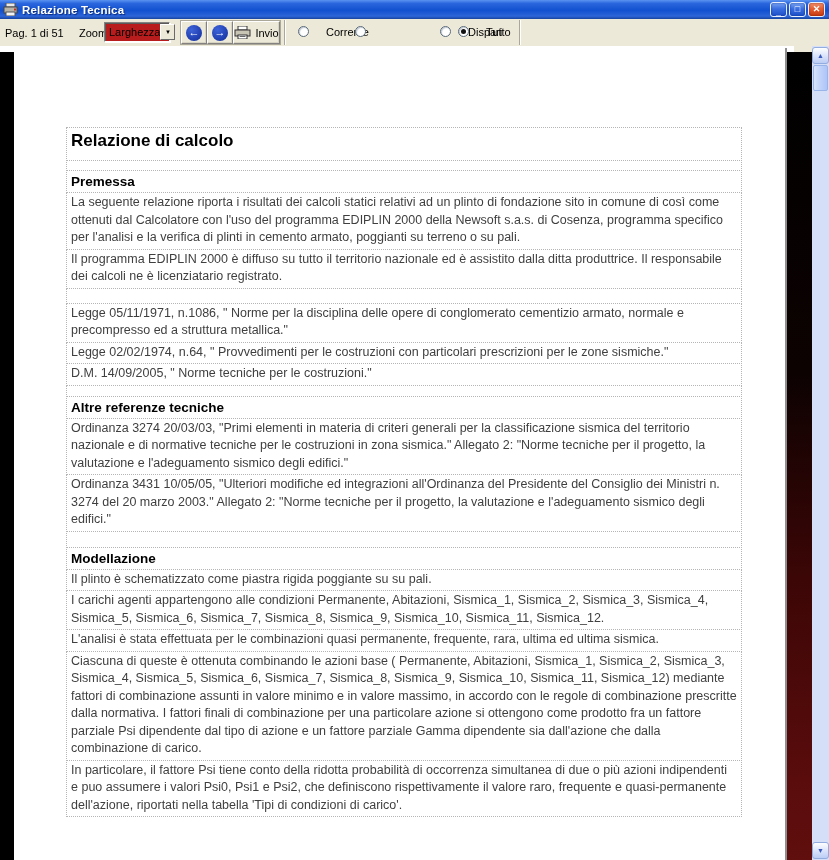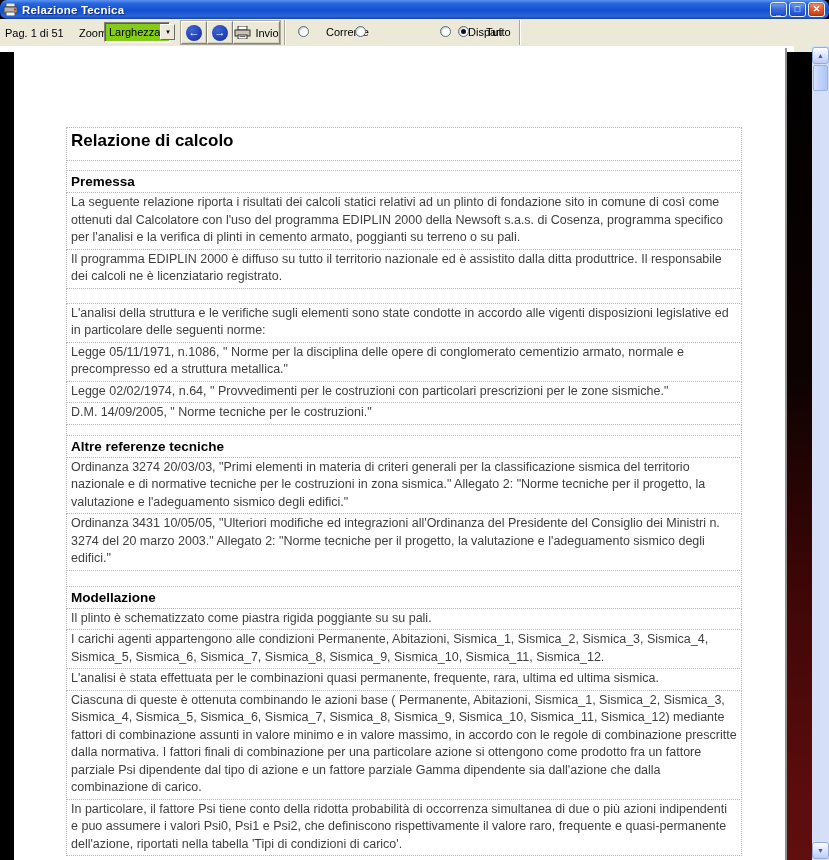--- a/index.html
+++ b/index.html
@@ -5,21 +5,21 @@
   * { box-sizing: border-box; margin: 0; padding: 0; }
   html,body { width: 829px; height: 860px; overflow: hidden; }
   body { font-family: "Liberation Sans", sans-serif; background: #000; position: relative; }
 
   .window { position: absolute; left: 0; top: 0; width: 829px; height: 860px; }
 
   
   .titlebar {
     position: absolute; left: 0; top: 0; width: 829px; height: 19px;
     background: linear-gradient(180deg,#5a93f0 0%,#2a66dd 18%,#1150cf 55%,#2d65d8 85%,#16449f 100%);
-    display: flex; align-items: center; padding: 0 3px; border-radius: 7px;
+    display: flex; align-items: center; padding: 0 3px;
   }
   .titlebar .app-icon { width: 15px; height: 13px; margin-right: 4px; flex: none; }
   .titlebar .title {
     color: #fff; font-size: 11.5px; font-weight: bold; letter-spacing: .2px;
     text-shadow: 1px 1px 1px #0a2a7a; white-space: nowrap; flex: 1;
   }
   .winbtns { display: flex; gap: 2px; margin-right: 1px; }
   .winbtn {
     width: 17px; height: 15px; border-radius: 3px;
     border: 1px solid #e8f0ff; color: #fff; font-size: 9px; font-weight: bold;
@@ -33,21 +33,21 @@
   
   .toolbar {
     position: absolute; left: 0; top: 19px; width: 829px; height: 36px;
     background: #ece9d8; border-bottom: 1px solid #9d9a87;
     font-size: 11px; color: #000;
   }
   .tb-pagelabel { position: absolute; left: 5px; top: 8px; }
   .tb-zoomlabel { position: absolute; left: 79px; top: 8px; }
   .combo {
     position: absolute; left: 104px; top: 3px; width: 66px; height: 20px;
-    background: #84cc16; border: 1px solid #848280;
+    background: #b91c1c; border: 1px solid #848280;
     border-right-color: #fff; border-bottom-color: #fff;
     box-shadow: 1px 1px 0 #fff, inset 1px 1px 0 #5a5a5a;
     display: flex; align-items: center;
   }
   .combo .combo-text { flex: 1; padding-left: 4px; font-size: 11px; }
   .combo .combo-btn {
     width: 15px; height: 16px; margin-right: 1px; flex: none;
     background: #ece9d8; border: 1px solid; border-color: #fff #6a6a6a #6a6a6a #fff;
     display: flex; align-items: center; justify-content: center;
     font-size: 6px; color: #000;
@@ -199,21 +199,20 @@
     <div class="right-shadow"></div>
 
     <div class="page">
       <div class="content">
         <div class="blk doc-title">Relazione di calcolo</div>
         <div class="blk gap1"></div>
         <div class="blk h">Premessa</div>
         <div class="blk p">La seguente relazione riporta i risultati dei calcoli statici relativi ad un plinto di fondazione  sito in comune di  così come ottenuti dal Calcolatore  con l'uso del programma EDIPLIN 2000 della Newsoft s.a.s. di Cosenza, programma specifico per l'analisi e la verifica di plinti in cemento armato, poggianti su terreno o su pali.</div>
         <div class="blk p">Il programma EDIPLIN 2000 è diffuso su tutto il territorio nazionale ed è assistito dalla ditta produttrice. Il responsabile dei calcoli  ne è licenziatario registrato.</div>
         <div class="blk gap2"></div>
-        <div class="blk p">L'analisi della struttura e le verifiche sugli elementi sono state condotte in accordo alle vigenti disposizioni legislative ed in particolare delle seguenti norme:</div>
         <div class="blk p">Legge 05/11/1971, n.1086, " Norme per la disciplina delle opere di conglomerato cementizio armato, normale e precompresso ed a struttura metallica."</div>
         <div class="blk p">Legge 02/02/1974, n.64, " Provvedimenti per le costruzioni con particolari prescrizioni per le zone sismiche."</div>
         <div class="blk p">D.M. 14/09/2005, " Norme tecniche per le costruzioni."</div>
         <div class="blk gap3"></div>
         <div class="blk h">Altre referenze tecniche</div>
         <div class="blk p">Ordinanza 3274 20/03/03, "Primi elementi in materia di criteri generali per la classificazione sismica del territorio nazionale e di normative tecniche per le costruzioni in zona sismica." Allegato 2: "Norme tecniche per il progetto, la valutazione e l'adeguamento sismico degli edifici."</div>
         <div class="blk p">Ordinanza 3431 10/05/05, "Ulteriori modifiche ed integrazioni all'Ordinanza del Presidente del Consiglio dei Ministri n. 3274 del 20 marzo 2003." Allegato 2: "Norme tecniche per il progetto, la valutazione e l'adeguamento sismico degli edifici."</div>
         <div class="blk gap4"></div>
         <div class="blk h">Modellazione</div>
         <div class="blk p">Il plinto è schematizzato come piastra rigida poggiante su  su pali.</div>

